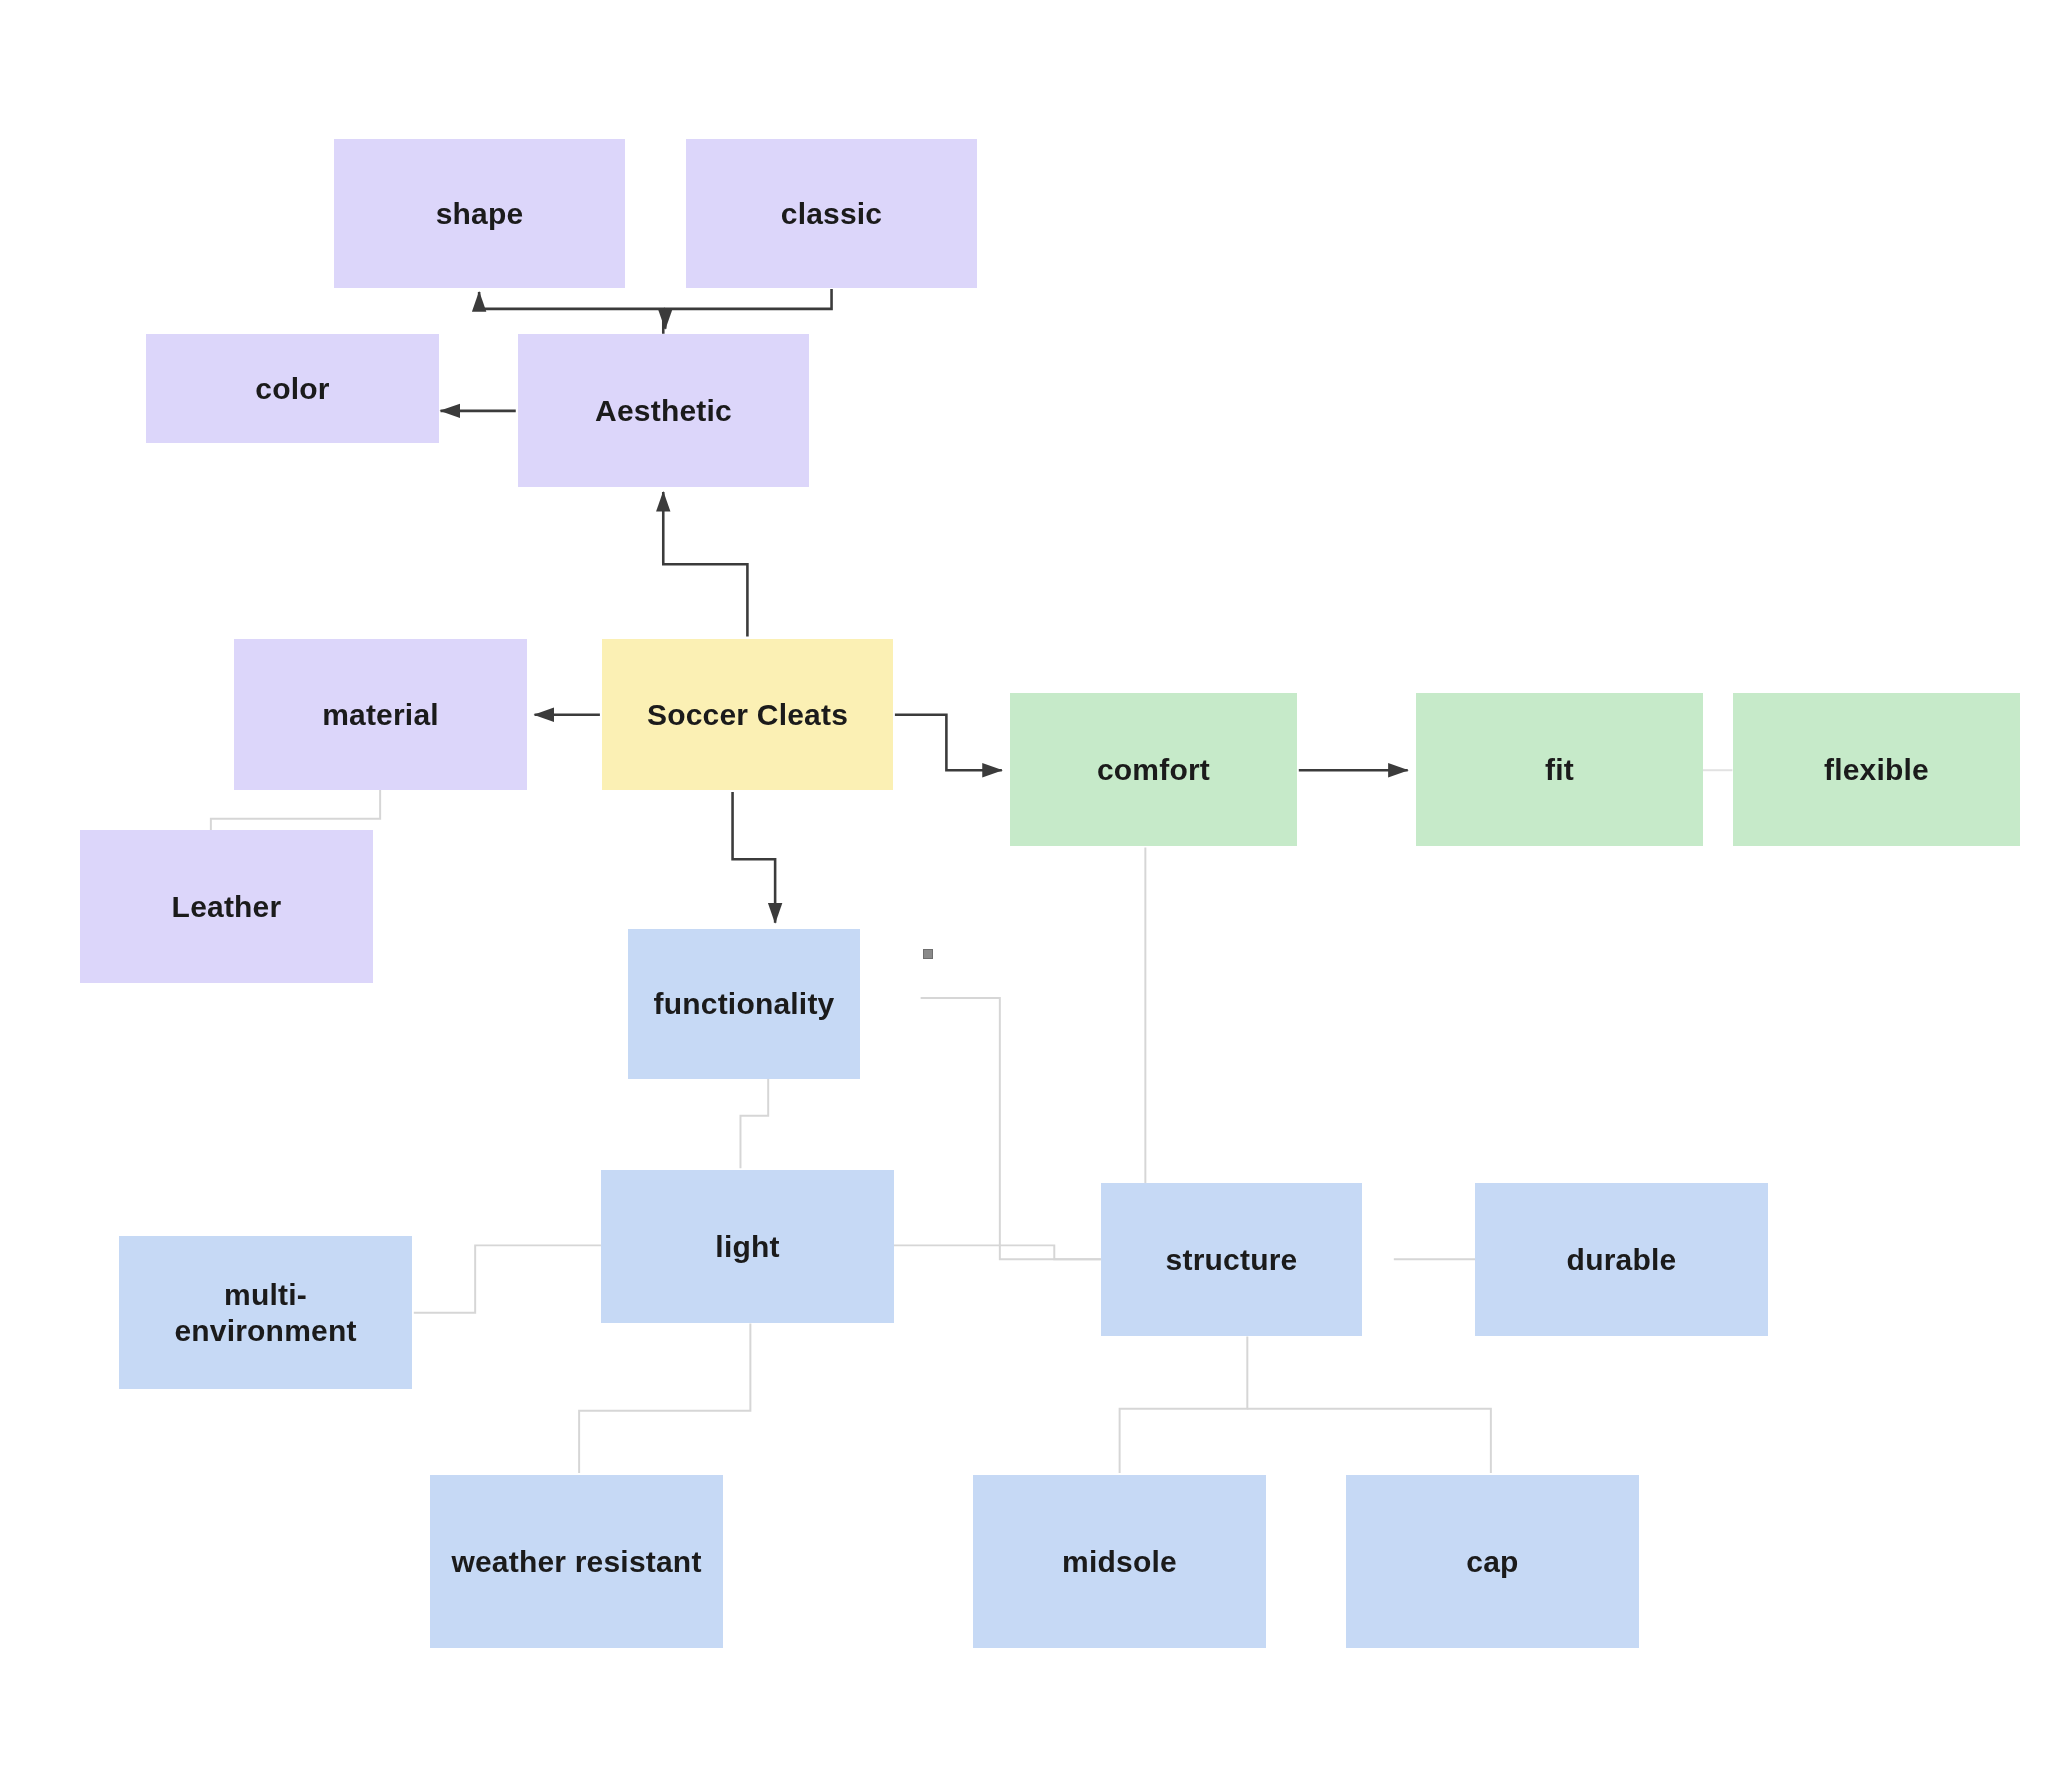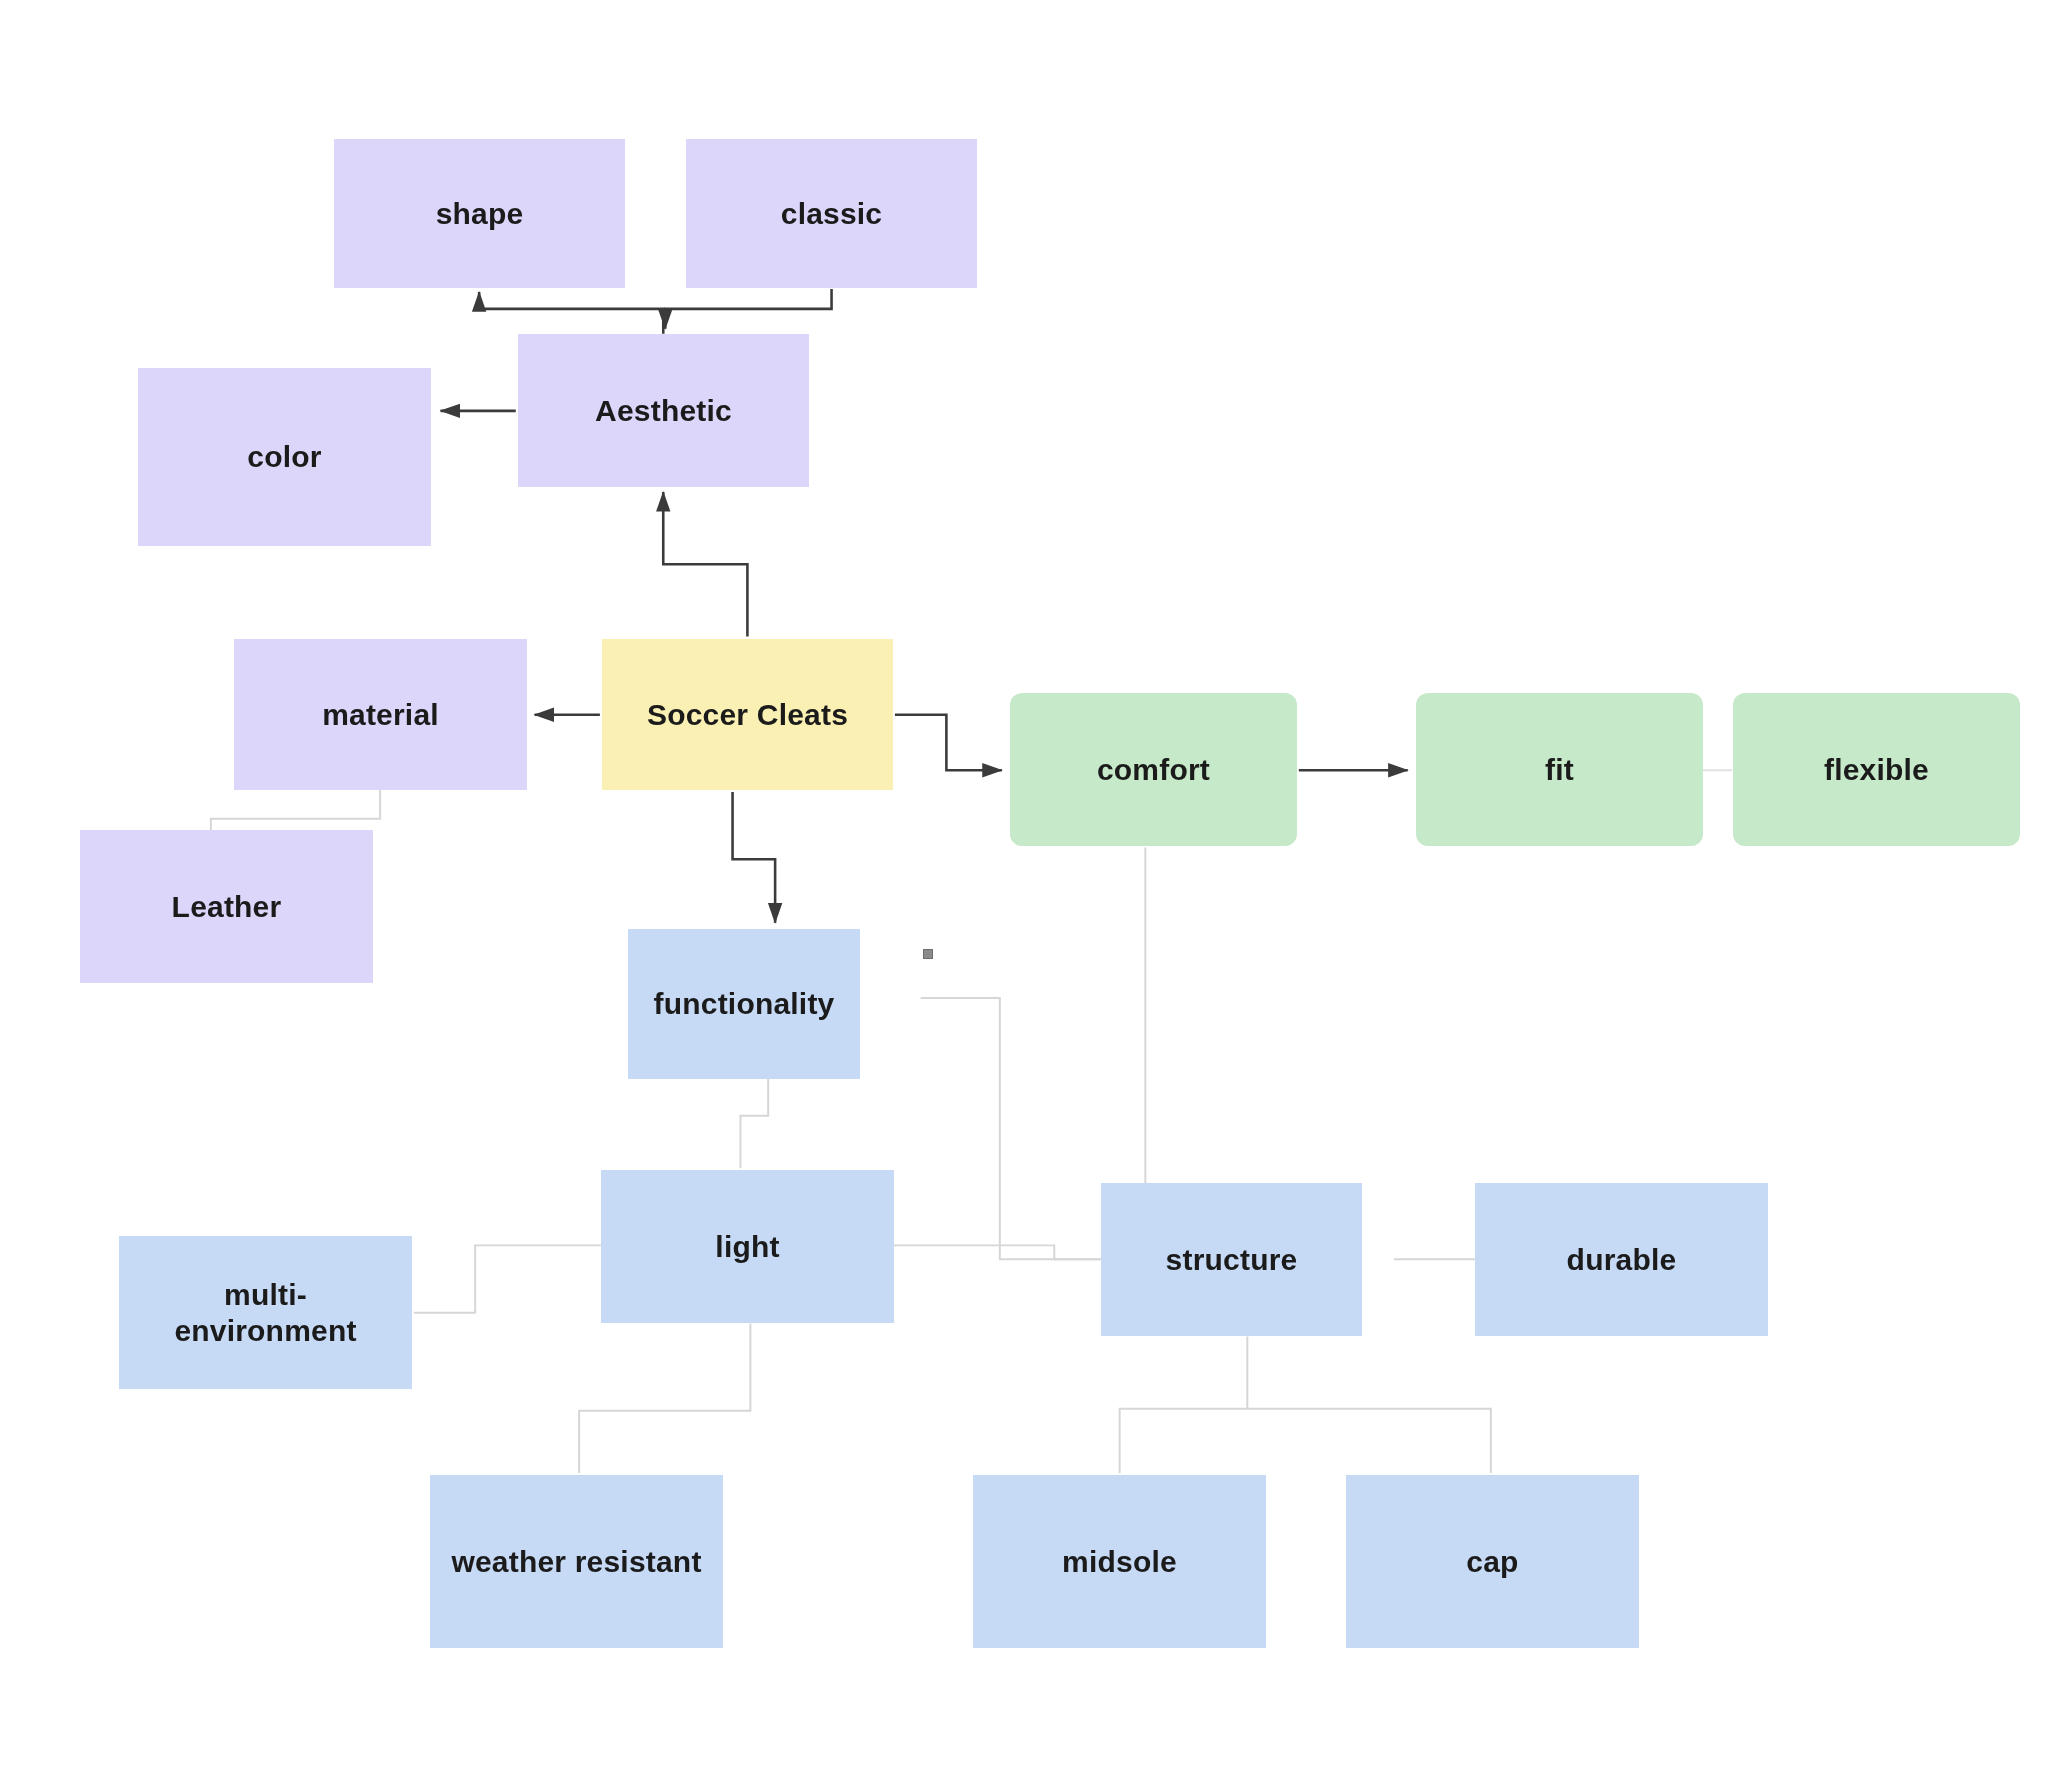--- a/index.html
+++ b/index.html
@@ -27,21 +27,21 @@
     color: #1b1b1b;
     font-size: 30px;
     font-weight: 700;
     letter-spacing: 0.2px;
     line-height: 1.2;
     padding: 4px 18px;
     user-select: none;
   }
   .node.purple { background: #dcd6fa; }
   .node.yellow { background: #fbf0b4; }
-  .node.green  { background: #c6eac9; border-radius: 12px; }
+  .node.green  { background: #c6eac9; }
   .node.blue   { background: #c6d9f5; }
 
   .connector-layer {
     position: absolute;
     left: 0;
     top: 0;
     width: 2067px;
     height: 1779px;
     pointer-events: none;
   }
@@ -146,21 +146,21 @@
   </svg>
 
   <div class="node purple" style="left:334px; top:139px; width:291px; height:149px;">
     <span>shape</span>
   </div>
 
   <div class="node purple" style="left:686px; top:139px; width:291px; height:149px;">
     <span>classic</span>
   </div>
 
-  <div class="node purple" style="left:138px; top:334px; width:293px; height:178px;margin-top:34px;">
+  <div class="node purple" style="left:146px; top:334px; width:293px; height:109px;">
     <span>color</span>
   </div>
 
   <div class="node purple" style="left:518px; top:334px; width:291px; height:153px;">
     <span>Aesthetic</span>
   </div>
 
   <div class="node purple" style="left:234px; top:639px; width:293px; height:151px;">
     <span>material</span>
   </div>

